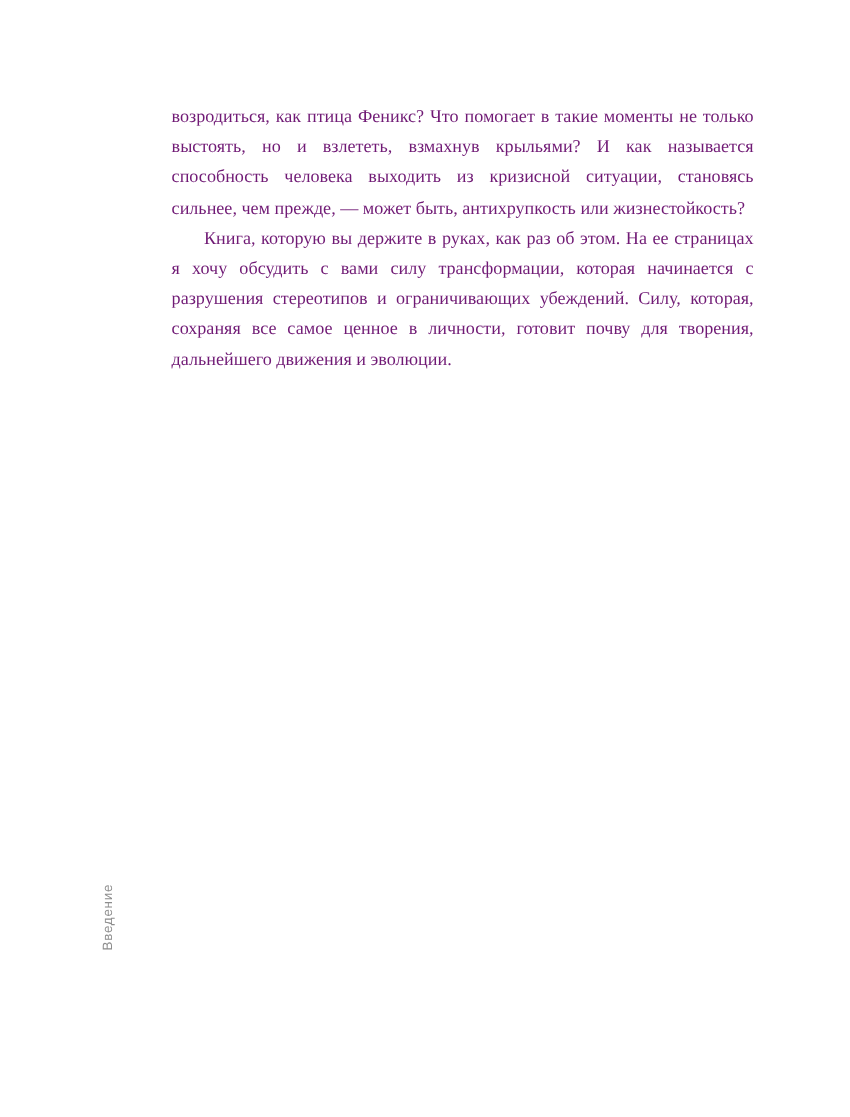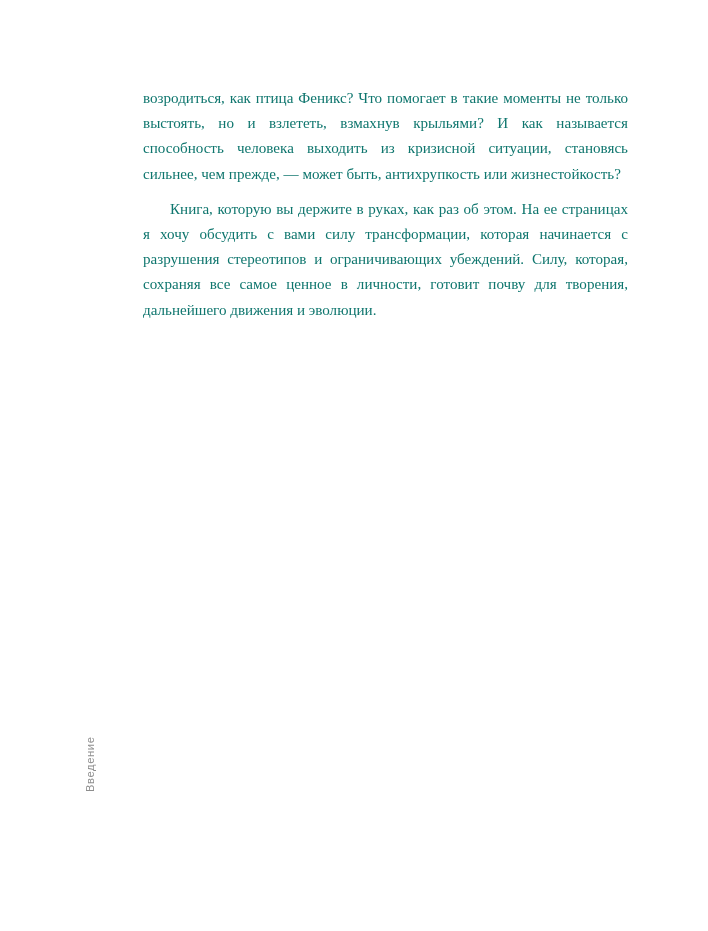--- a/index.html
+++ b/index.html
@@ -29,25 +29,24 @@
     top: 86px;
     width: 485px;
   }
   .para {
     margin: 0;
     font-size: 15.1px;
     line-height: 25.2px;
     text-align: justify;
     text-justify: inter-word;
     hyphens: manual;
-    color: #0f766e;
+    color: #701a75;
   }
   .para.indent {
     text-indent: 27px;
-    margin-top: 10px;
   }
   .running-head {
     position: absolute;
     left: 68px;
     top: 700px;
     width: 20px;
     height: 120px;
   }
   .running-head .vert {
     display: block;

